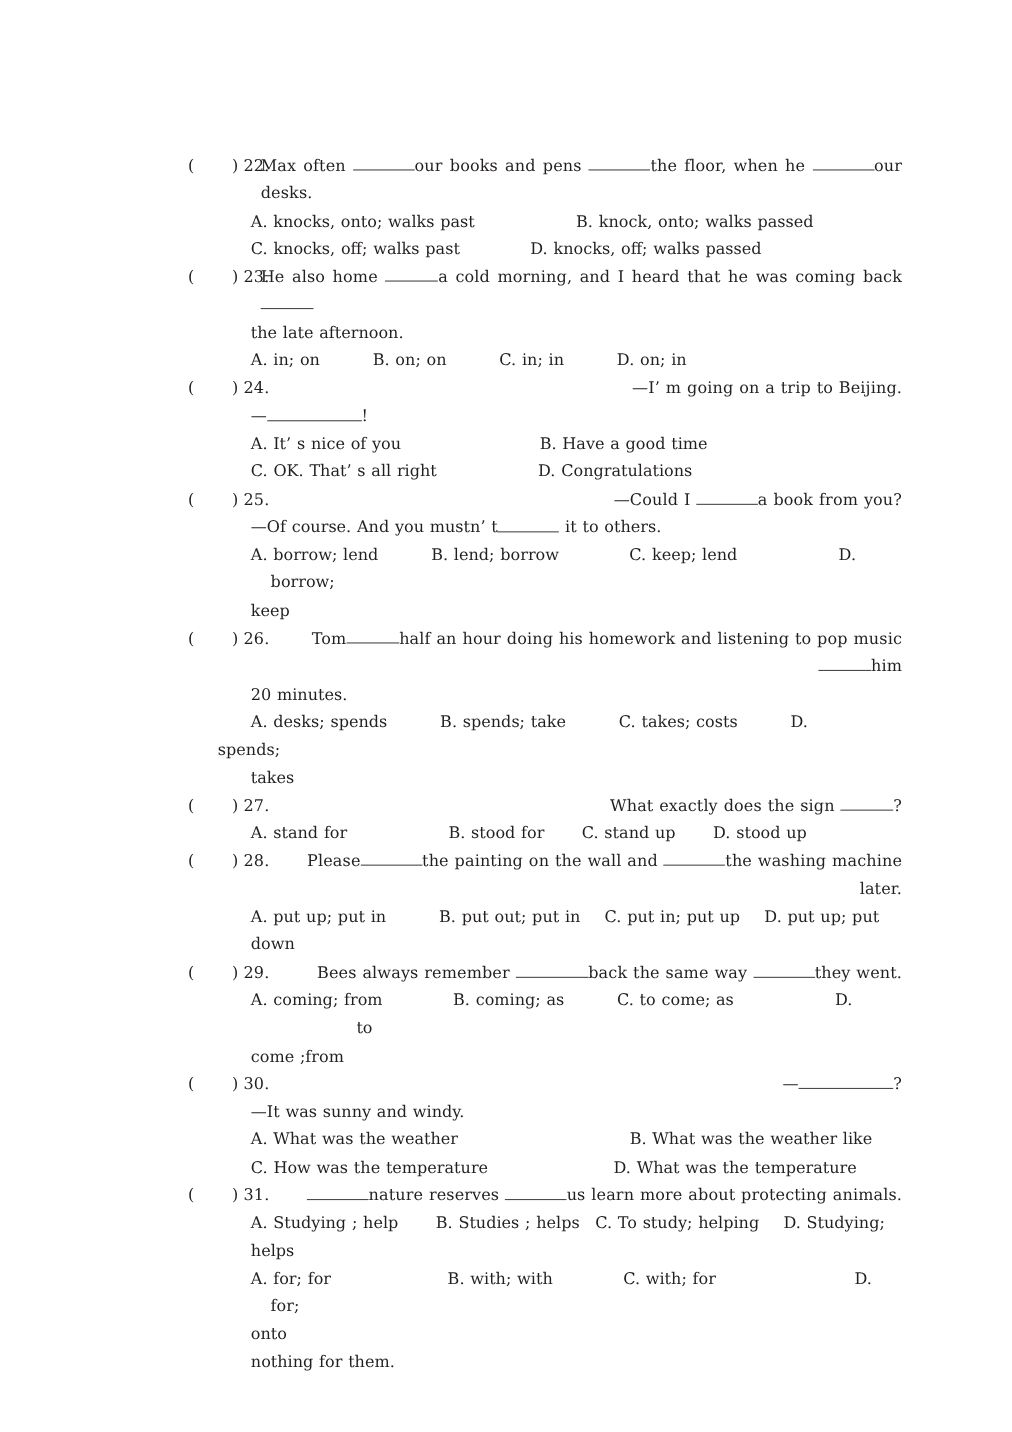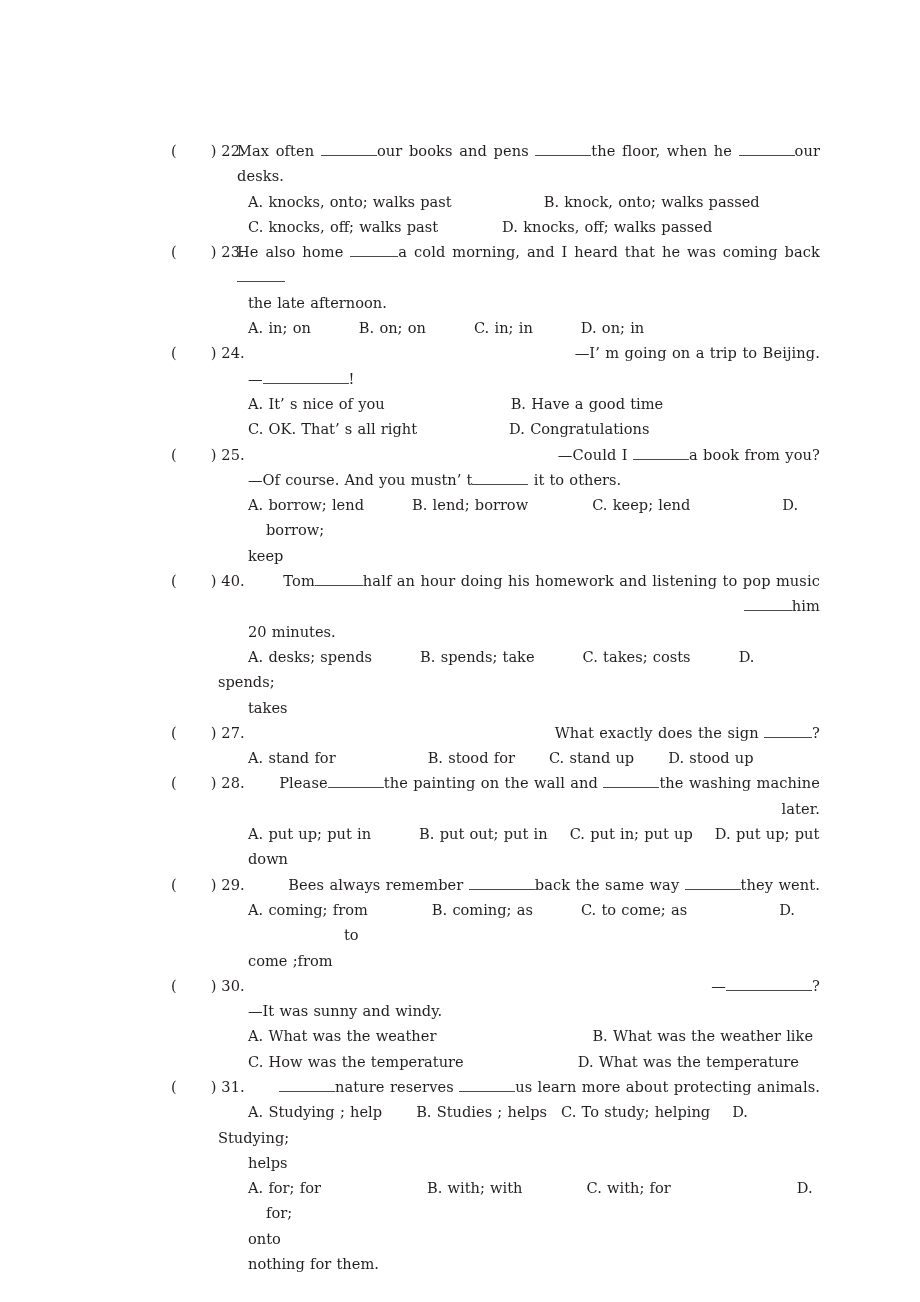--- a/index.html
+++ b/index.html
@@ -49,21 +49,21 @@
   .qtext {
     flex: 1 1 auto;
     text-align: justify;
     text-justify: inter-word;
     white-space: normal;
     word-spacing: 0.6px;
   }
   .qtext.nojust { text-align: right; }
   
   .optrow {
-    margin-left: 88px;
+    margin-left: 68px;
     font-size: 14.6px;
     line-height: 25.3px;
     text-align: justify;
     text-justify: inter-word;
     word-spacing: 0.6px;
     padding-left: 0;
   }
   .optrow.nojust { text-align: left; }
   .blank {
     display: inline-block;
@@ -124,21 +124,21 @@
         <span class="marker"><span>(</span><span class="sp4"></span><span>)</span> <span>25.</span></span>
         <span class="qtext nojust"><span class="indent1"></span><span>—Could I </span><span class="blank b-lg"></span><span>a book from you?</span></span>
       </div>
       <div class="optrow nojust"><span class="indent2"></span><span>—Of course. And you mustn’ t</span><span class="blank b-lg"></span><span> it to others.</span></div>
       <div class="optrow nojust"><span class="indent2"></span><span>A. borrow; lend</span><span class="sp5"></span><span>B. lend; borrow</span><span class="sp6"></span><span>C. keep; lend</span><span class="sp8"></span><span>D.</span><span class="sp5"></span><span>borrow;</span></div>
       <div class="optrow nojust"><span class="indent2"></span><span>keep</span></div>
     </div>
 
     <div class="qblock">
       <div class="qline">
-        <span class="marker"><span>(</span><span class="sp4"></span><span>)</span> <span>40.</span></span>
+        <span class="marker"><span>(</span><span class="sp4"></span><span>)</span> <span>26.</span></span>
         <span class="qtext nojust"><span>Tom</span><span class="blank b-md"></span><span>half an hour doing his homework and listening to pop music </span><span class="blank b-md"></span><span>him</span></span>
       </div>
       <div class="optrow nojust"><span class="indent2"></span><span>20 minutes.</span></div>
       <div class="optrow nojust"><span class="indent2"></span><span>A. desks; spends</span><span class="sp5"></span><span>B. spends; take</span><span class="sp5"></span><span>C. takes; costs</span><span class="sp5"></span><span>D.</span><span class="sp5"></span><span>spends;</span></div>
       <div class="optrow nojust"><span class="indent2"></span><span>takes</span></div>
     </div>
 
     <div class="qblock">
       <div class="qline">
         <span class="marker"><span>(</span><span class="sp4"></span><span>)</span> <span>27.</span></span>

